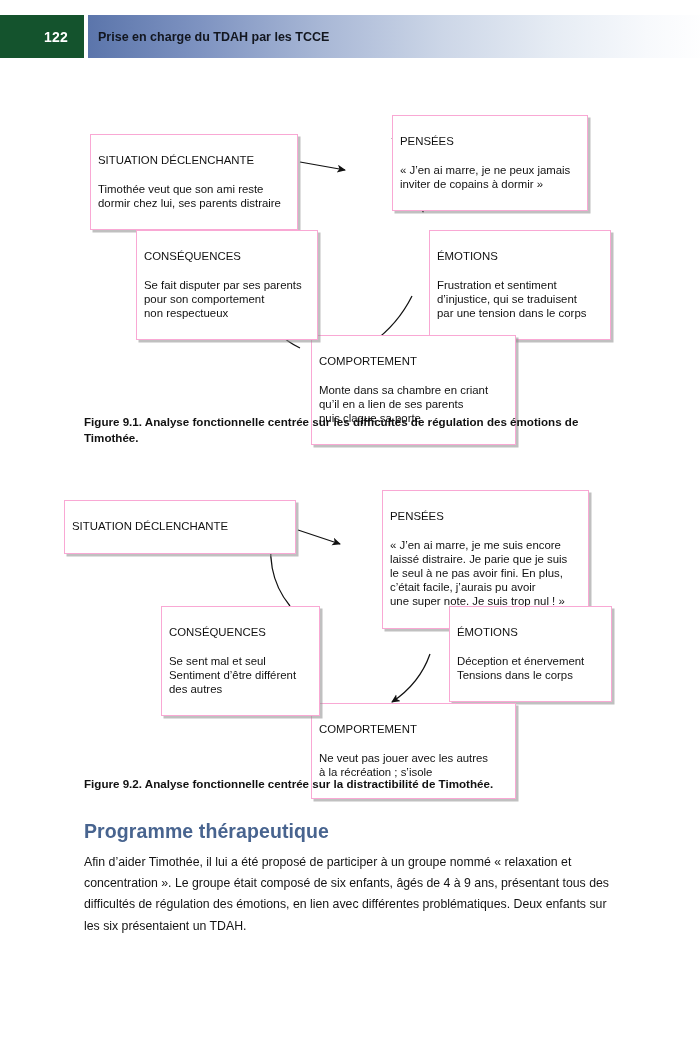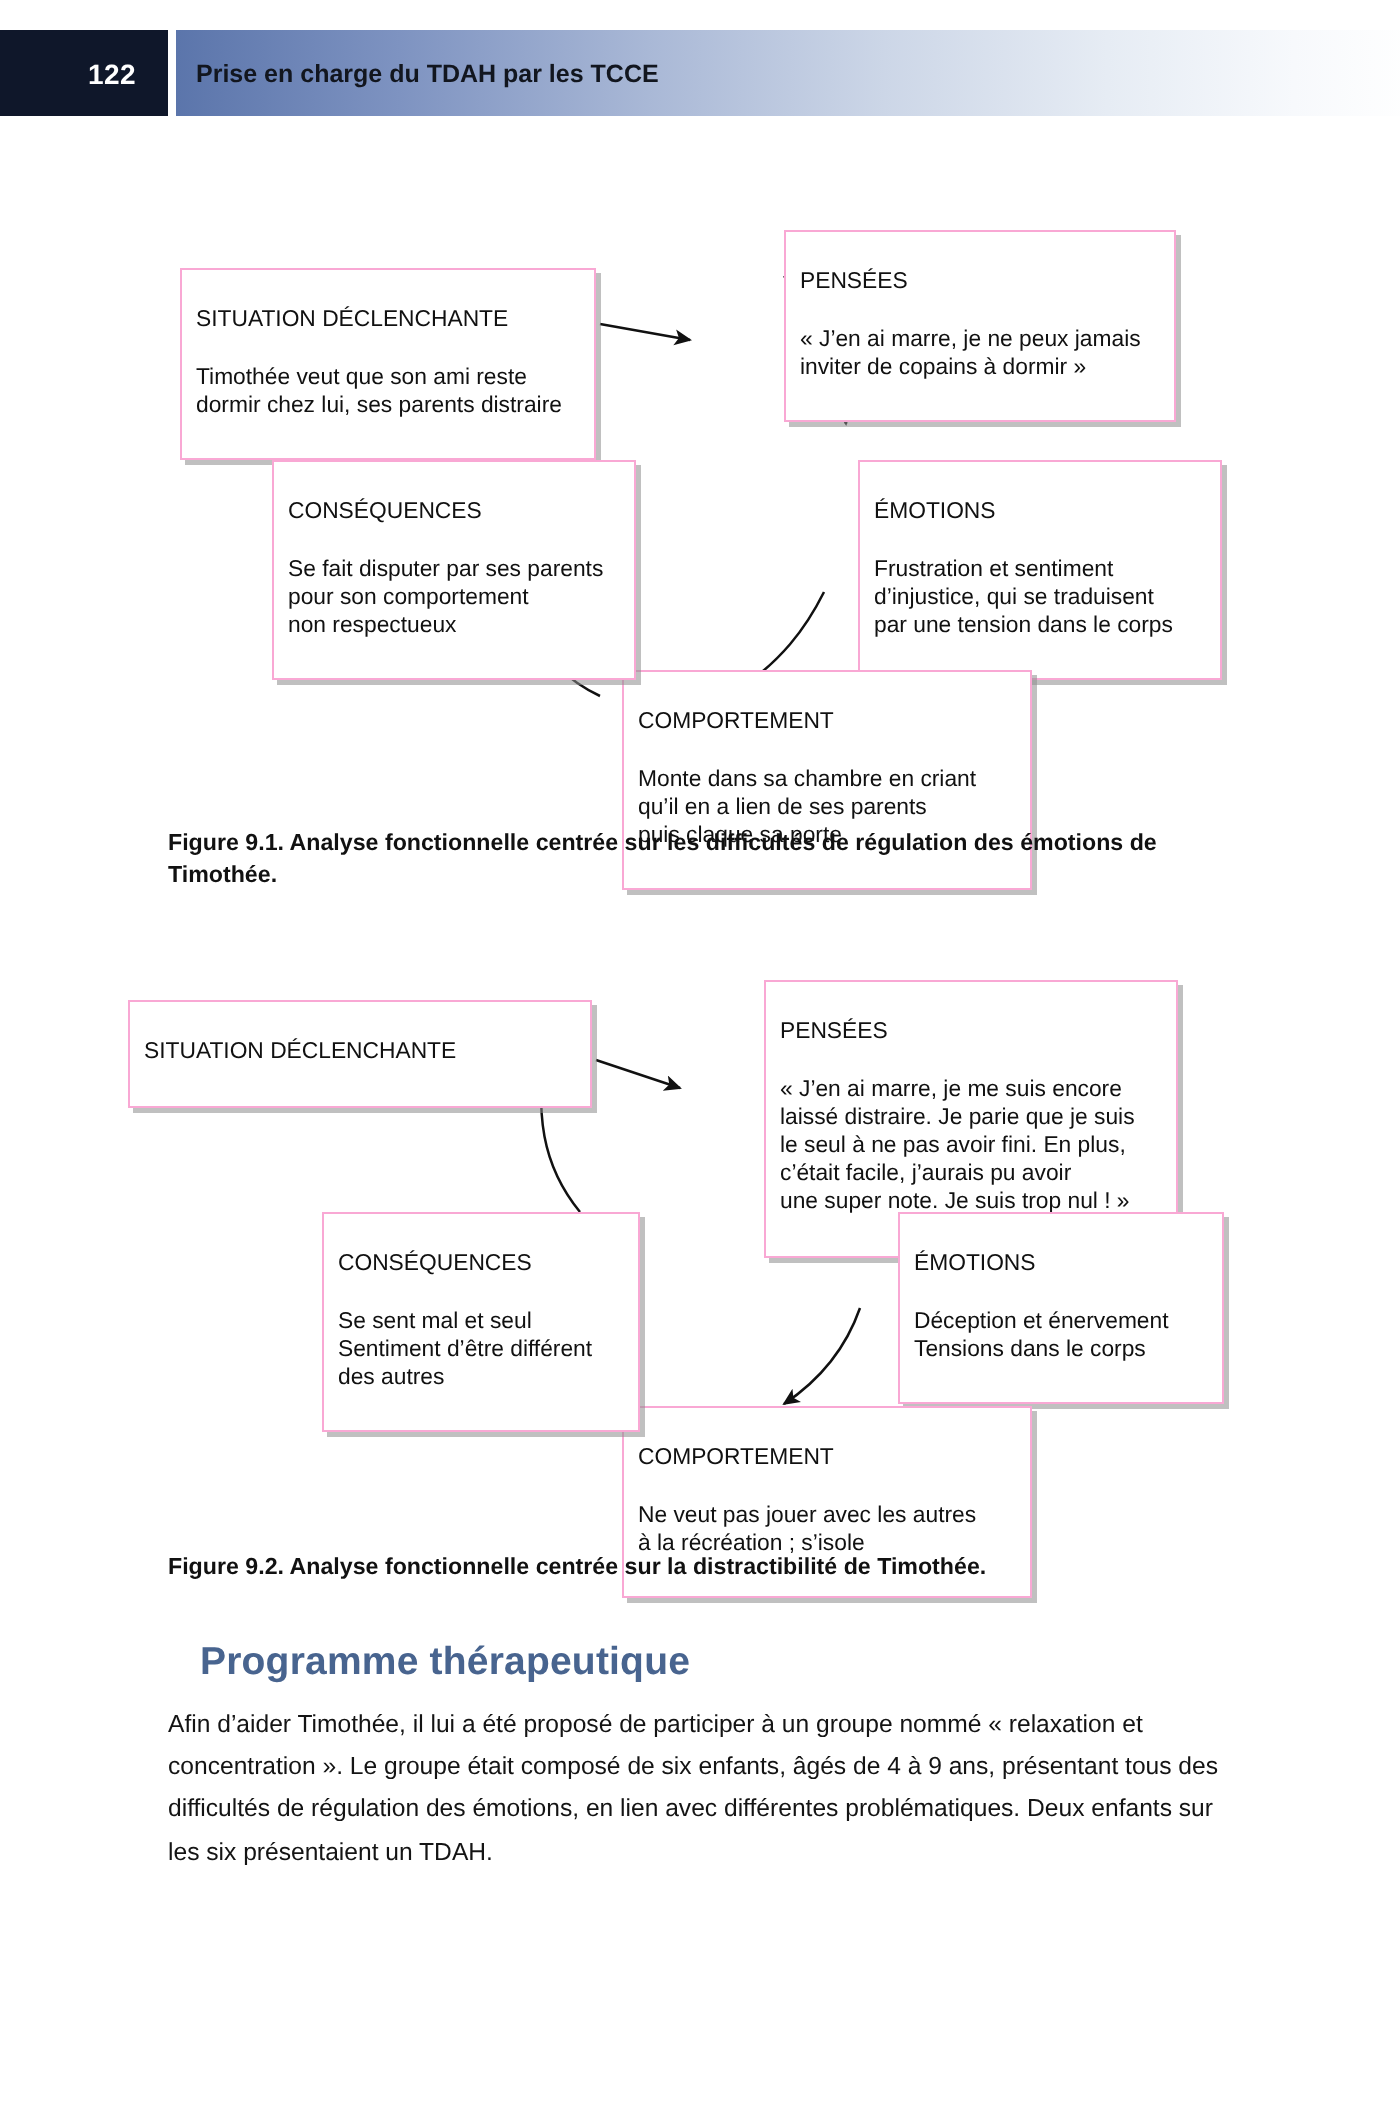--- a/index.html
+++ b/index.html
@@ -11,21 +11,21 @@
     position:relative;
     overflow:hidden;
   }
 
   
   .header{
     position:absolute;left:0;top:15px;width:700px;height:43px;
   }
   .header-folio{
     position:absolute;left:0;top:0;width:84px;height:43px;
-    background:#0f172a;
+    background:#14532d;
   }
   .header-folio span{
     position:absolute;right:16px;top:50%;transform:translateY(-50%);
     color:#ffffff;font-size:14px;font-weight:700;letter-spacing:.2px;
     font-family:"Liberation Sans",sans-serif;
   }
   .header-band{
     position:absolute;left:88px;top:0;width:621px;height:43px;
     background:linear-gradient(to right,#5b75ab 0%,#7e93c1 18%,#a9b8d6 38%,#ccd6e7 57%,#e6ecf4 75%,#f7f9fc 90%,#ffffff 100%);
   }
@@ -58,21 +58,21 @@
   
   .caption{
     position:absolute;left:84px;width:540px;
     font-size:11.6px;line-height:15.5px;font-weight:700;color:#111;
   }
   #caption-1{top:414px;}
   #caption-2{top:776px;}
 
   
   .section-heading{
-    position:absolute;left:100px;top:820px;width:540px;
+    position:absolute;left:84px;top:820px;width:540px;
     font-size:19.5px;font-weight:700;color:#48648f;letter-spacing:.1px;
   }
 
   
   .body-copy{
     position:absolute;left:84px;top:852px;width:540px;
     font-size:12.3px;line-height:21.2px;color:#141414;
   }
   .body-copy p{margin:0;}
 </style>

